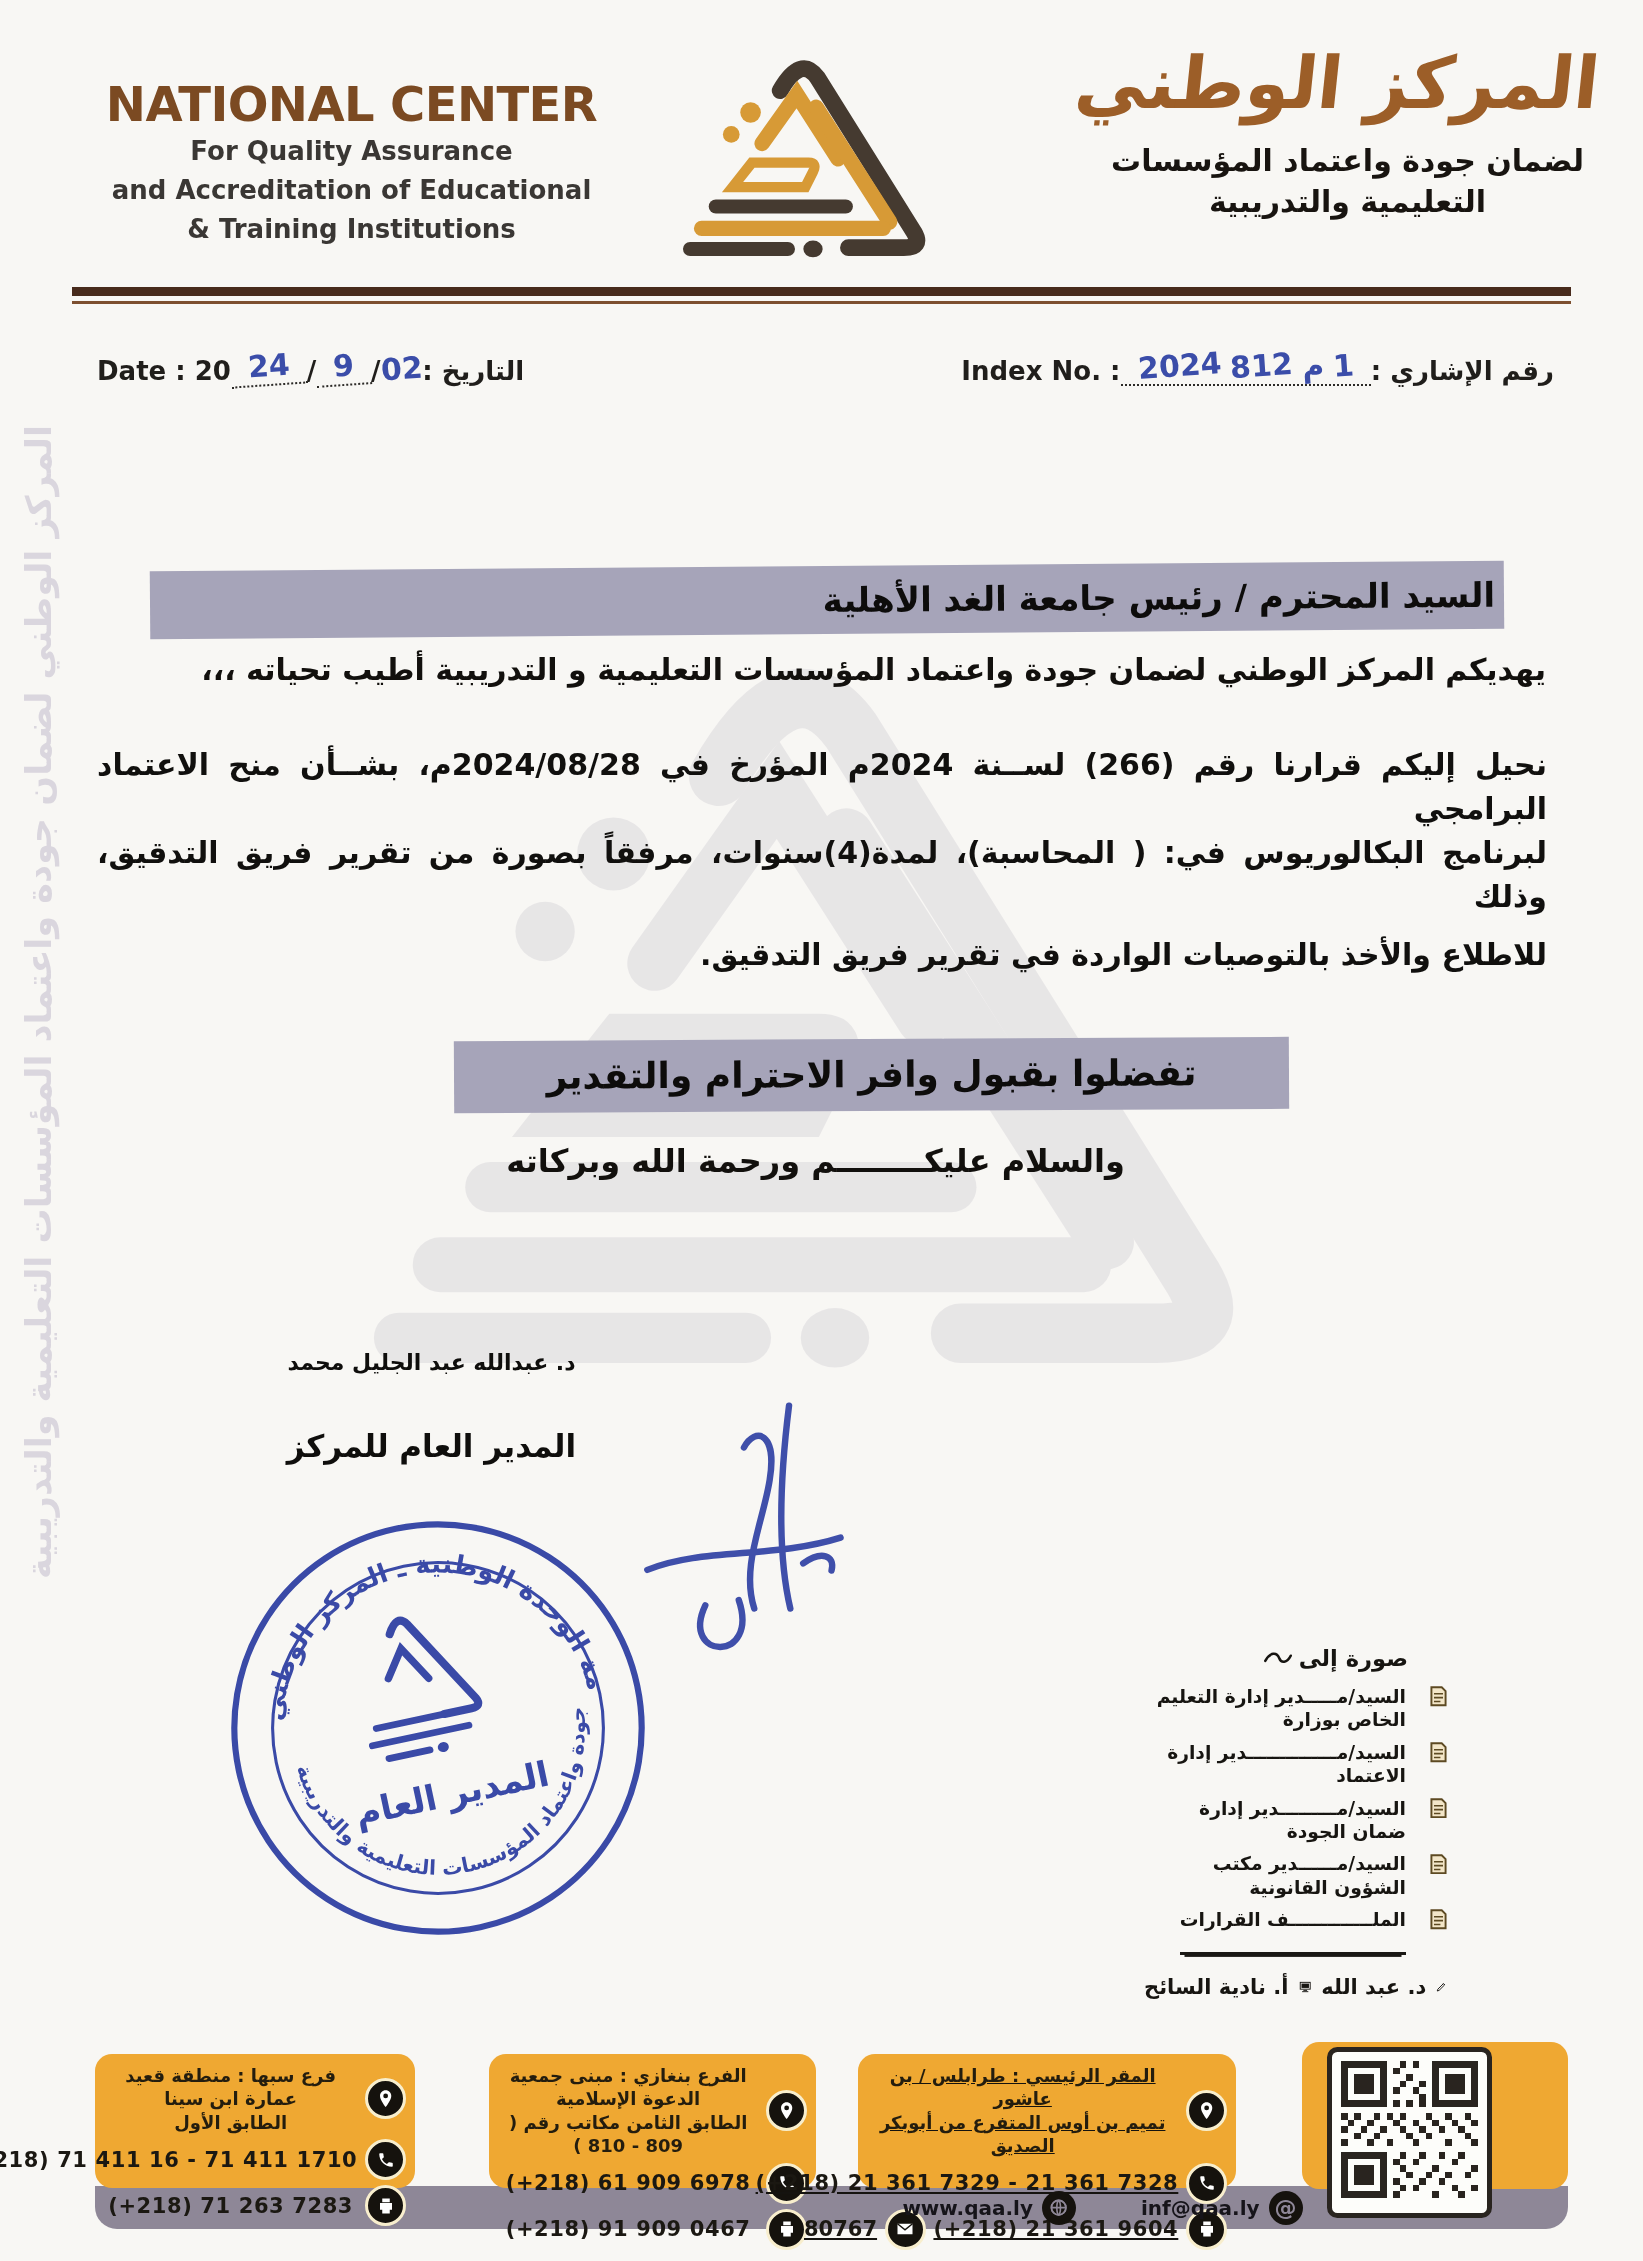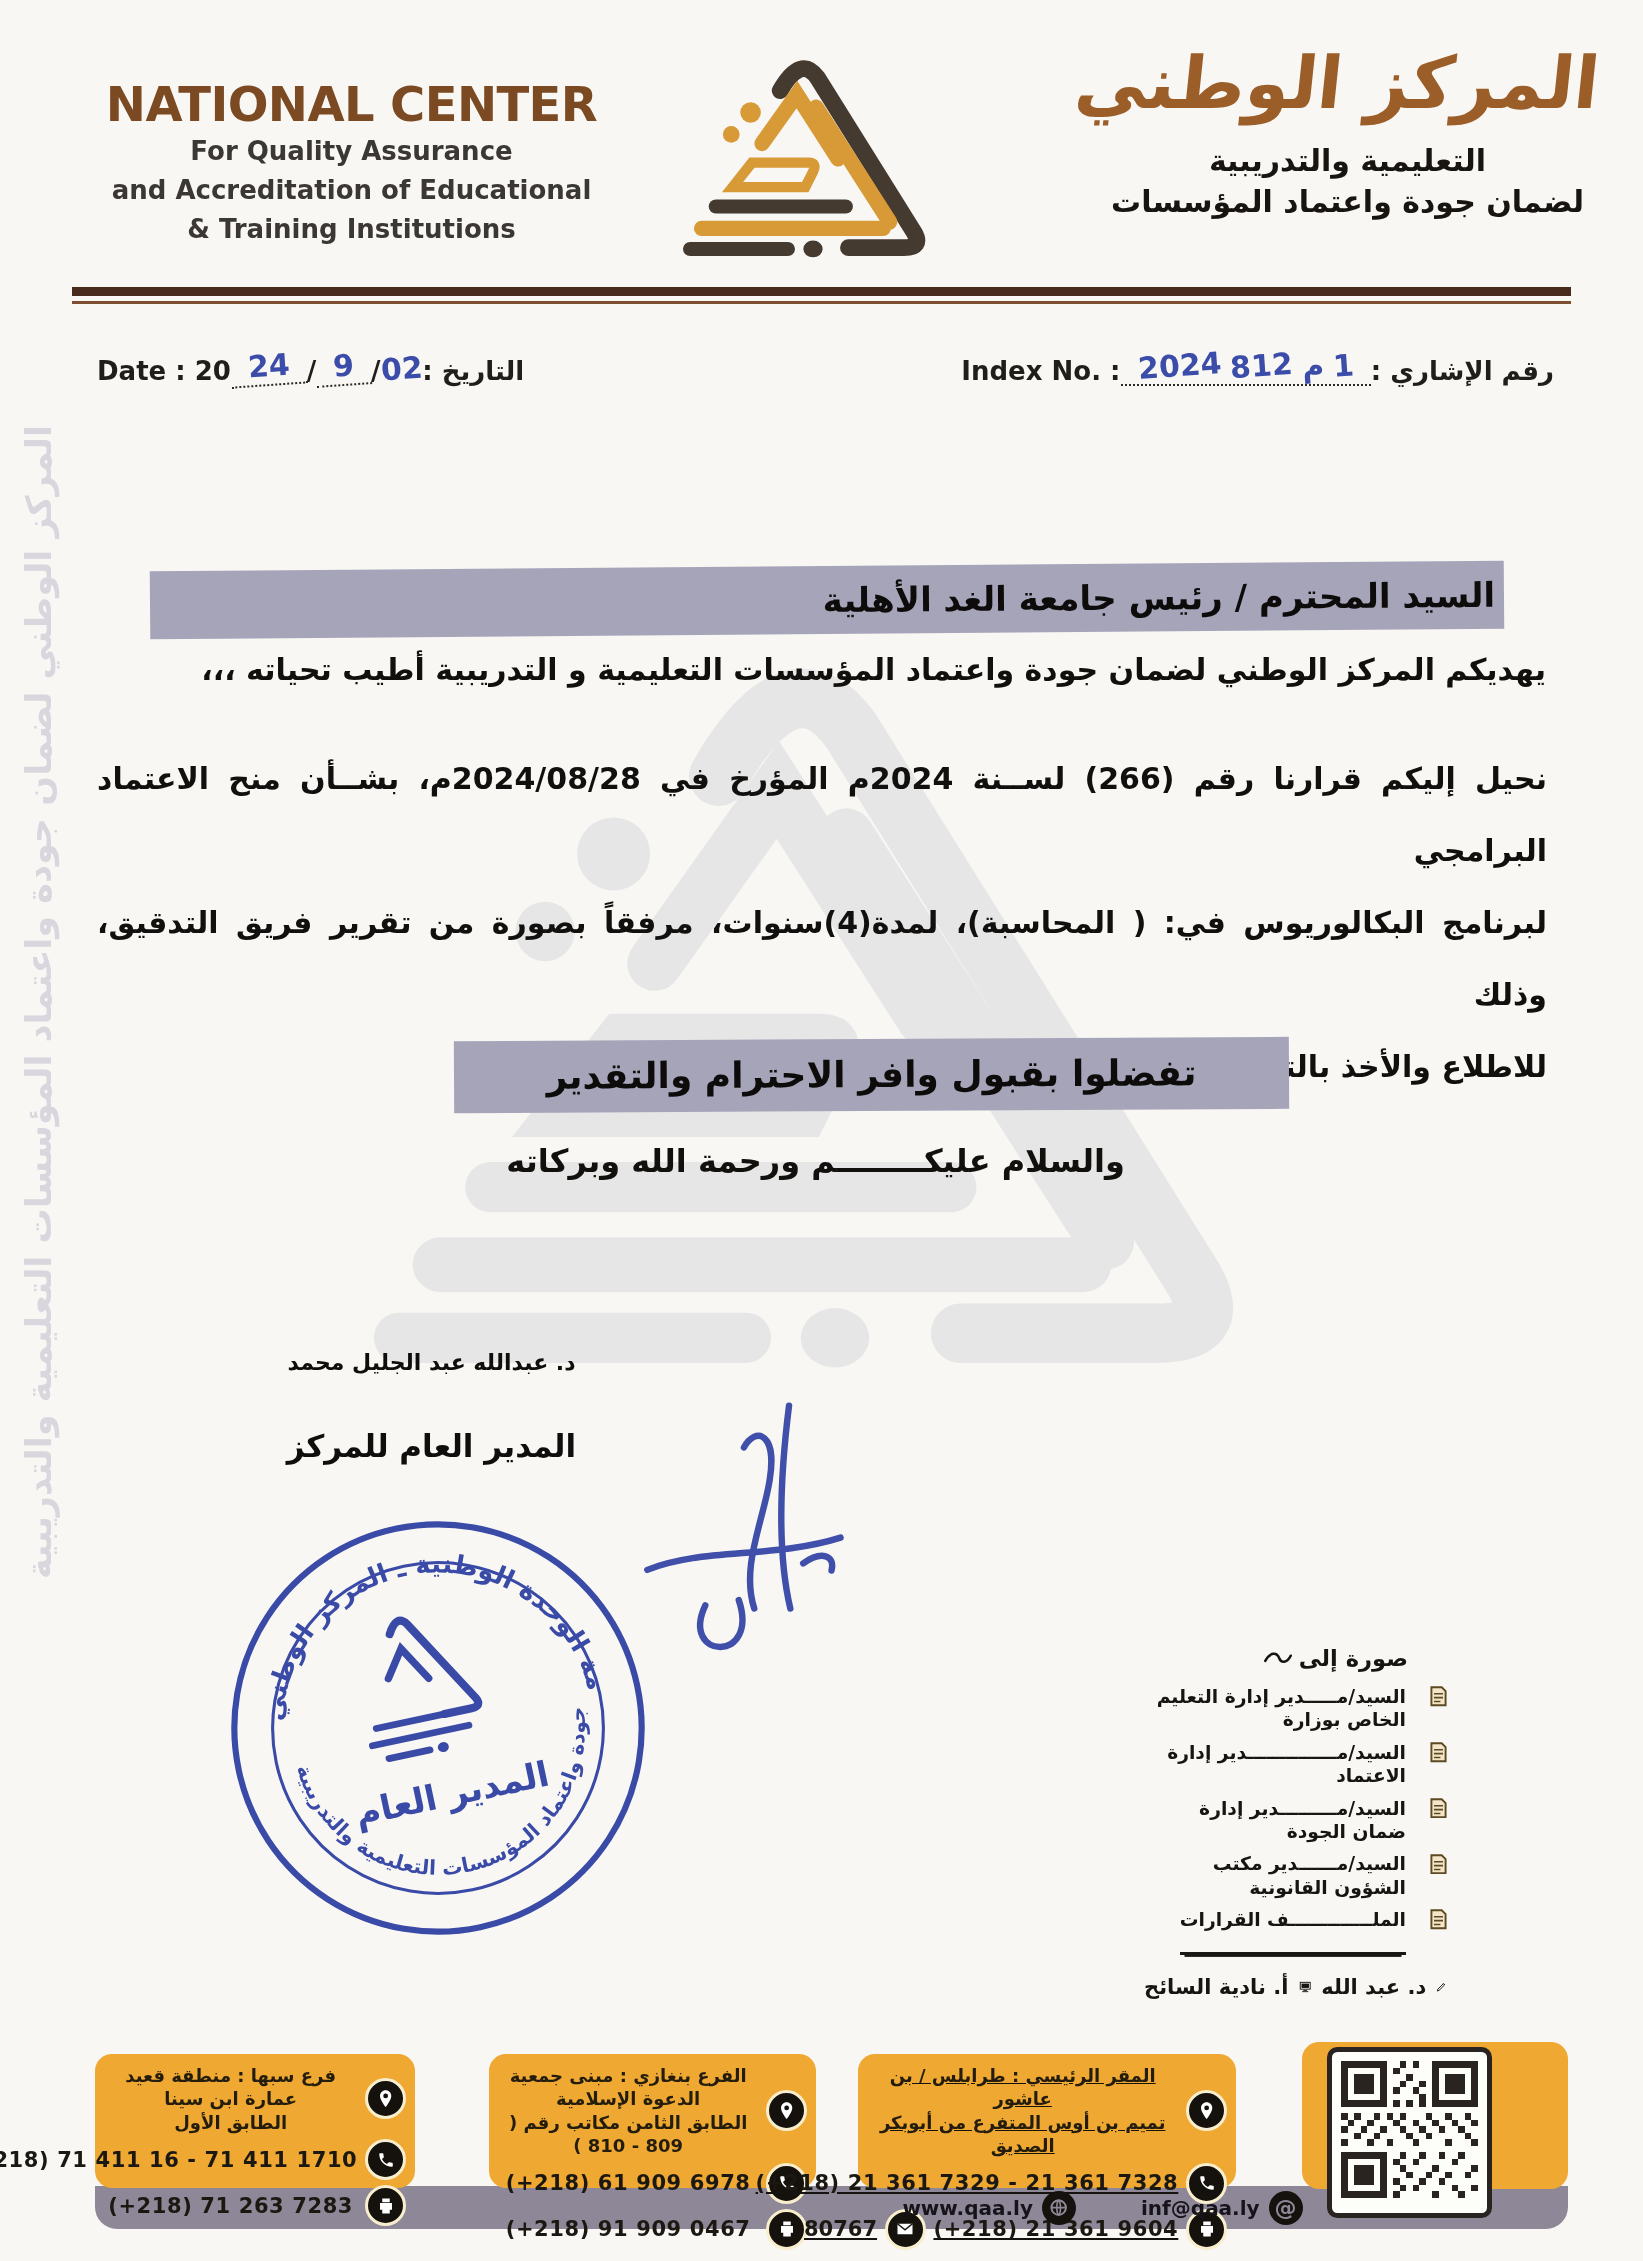--- a/index.html
+++ b/index.html
@@ -29,21 +29,21 @@
   .dotline{border-bottom:2.6px dotted #2c2a27;padding:0 17px 1.3px 17px;}
   .arlabel{direction:rtl;unicode-bidi:isolate;}
   
   .subject{position:absolute;left:150px;top:566px;width:1354px;height:68px;background:#a6a4b9;
            transform:rotate(-0.45deg);direction:rtl;text-align:right;line-height:68px;
            font-size:34px;font-weight:bold;color:#0d0c0b;padding-right:9px;box-sizing:border-box;}
   .greeting{position:absolute;right:98px;top:652px;direction:rtl;font-size:30px;font-weight:bold;
             white-space:nowrap;color:#12100d;}
   .paragraph{position:absolute;right:97px;left:97px;top:743px;direction:rtl;font-size:30px;
              font-weight:bold;color:#11100e;}
-  .pline{line-height:72px;text-align:justify;text-align-last:justify;}
+  .pline{line-height:44px;text-align:justify;text-align-last:justify;}
   .pline-last{line-height:72px;text-align:right;text-align-last:right;}
   .closing{position:absolute;left:454px;top:1039px;width:835px;height:72px;background:#a6a4b9;
            transform:rotate(-0.3deg);direction:rtl;text-align:center;line-height:72px;
            font-size:36px;font-weight:bold;color:#0d0c0b;}
   .salam{position:absolute;left:0;top:1142px;width:1644px;text-align:center;direction:rtl;
          font-size:32px;font-weight:bold;color:#12100d;transform:translateX(-6.4px);}
   
   .sig-block{position:absolute;left:180px;top:1350px;width:503px;text-align:center;direction:rtl;}
   .sig-name{font-size:22px;font-weight:bold;color:#0f0e0c;white-space:nowrap;}
   .sig-title{font-size:31px;font-weight:bold;color:#0f0e0c;margin-top:53px;white-space:nowrap;}
@@ -123,22 +123,22 @@
         <path stroke="#453a30" stroke-width="22" d="M 56,332 L 208,332"></path>
         <ellipse cx="247" cy="332" rx="15" ry="13" fill="#453a30"></ellipse>
         <circle cx="150" cy="120" r="16" fill="#d79a36"></circle>
         <circle cx="120" cy="154" r="13" fill="#d79a36"></circle>
       </g>
     </svg>
   </div>
 
   <div class="ar-block">
     <div class="ar-title">المركز الوطني</div>
+    <div class="ar-sub">لضمان جودة واعتماد المؤسسات</div>
     <div class="ar-sub">التعليمية والتدريبية</div>
-    <div class="ar-sub">لضمان جودة واعتماد المؤسسات</div>
   </div>
 
   <div class="rule"></div>
 
   <div class="refline">
     <div class="refgroup">
       <span>Date : 20</span>
       <span class="hand dotline">24</span>
       <span>/</span>
       <span class="hand dotline">9</span>

